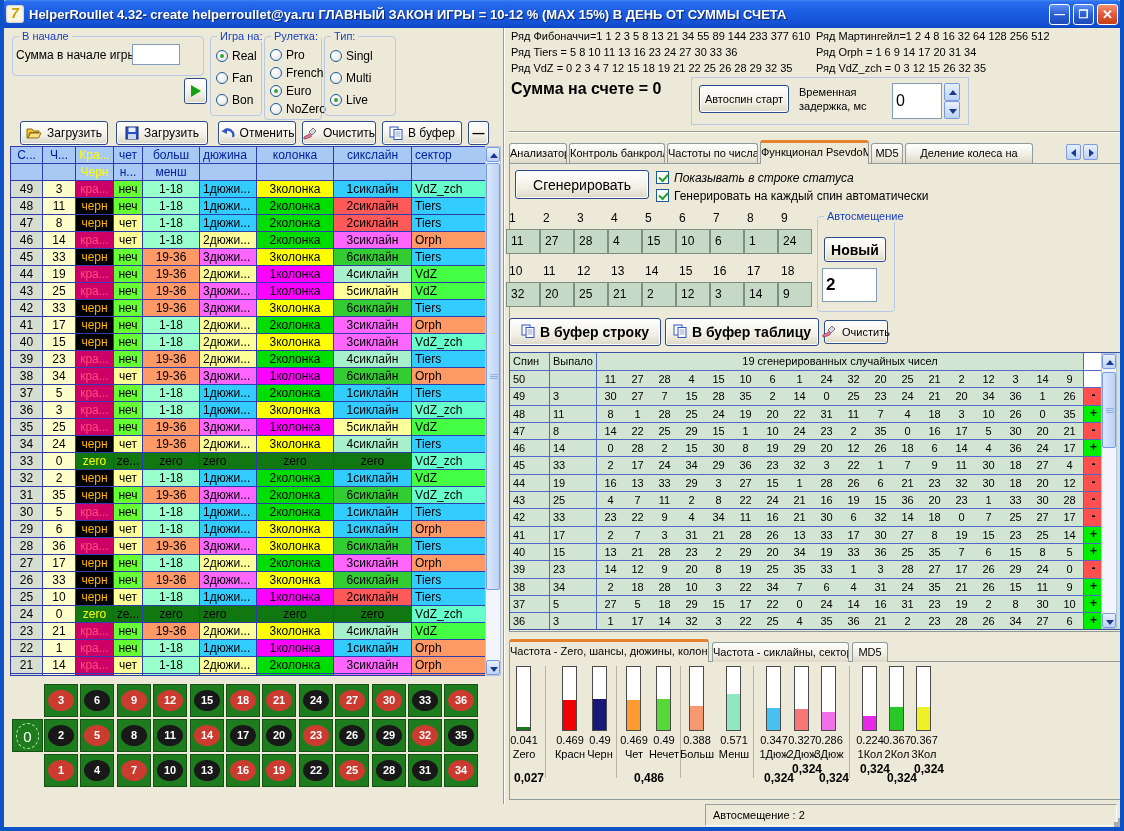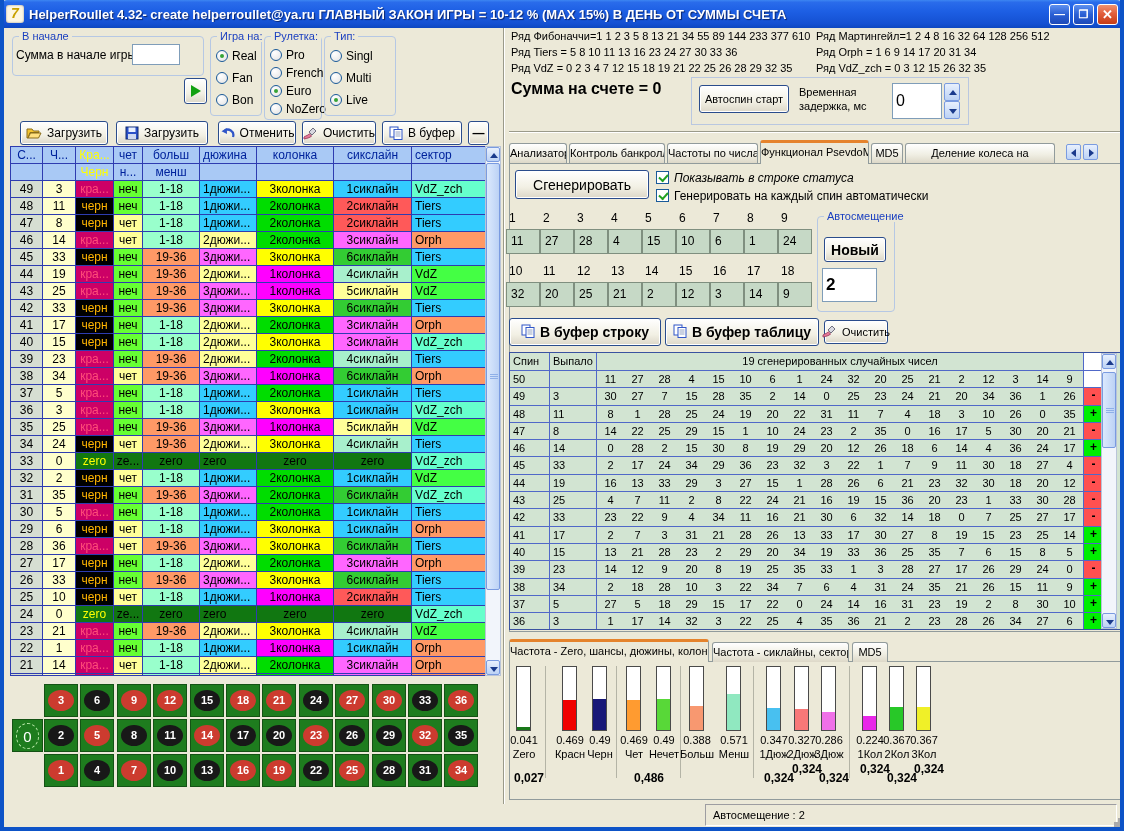--- a/index.html
+++ b/index.html
@@ -706,21 +706,21 @@
     </div>
 
   <div class="hline" style="left:505px;top:131px;width:614px;"></div>
 
   <div id="main-tabs">
       <div class="tab" style="left: 505px; top: 143px; width: 58px; height: 20px; z-index: 1;">Анализатор</div>
       <div class="tab" style="left: 565px; top: 143px; width: 96px; height: 20px; z-index: 1;">Контроль банкролла</div>
       <div class="tab" style="left: 663px; top: 143px; width: 91px; height: 20px; z-index: 1;">Частоты по числам</div>
       <div class="tab active" style="left: 756px; top: 140px; width: 109px; height: 24px; z-index: 3;">Функционал PsevdoMS</div>
       <div class="tab" style="left: 867px; top: 143px; width: 32px; height: 20px; z-index: 1;">MD5</div>
-      <div class="tab" style="left: 901px; top: 143px; width: 150px; height: 20px; z-index: 1;">Деление колеса на</div>
+      <div class="tab" style="left: 901px; top: 143px; width: 128px; height: 20px; z-index: 1;">Деление колеса на</div>
     </div>
   <div class="sb-btn" style="left:1062px;top:144px;width:15px;height:16px;">
       <span class="tri" style="left:4px;top:4px;border-top:4px solid transparent;border-bottom:4px solid transparent;border-right:5px solid #1a3a8c;"></span>
     </div>
   <div class="sb-btn" style="left:1079px;top:144px;width:15px;height:16px;">
       <span class="tri" style="left:5px;top:4px;border-top:4px solid transparent;border-bottom:4px solid transparent;border-left:5px solid #1a3a8c;"></span>
     </div>
   <div class="tabbody" style="left:505px;top:163px;width:614px;height:469px;"></div>
 
   <div class="xp-btn" style="left:511px;top:170px;width:134px;height:29px;font-size:14px;">Сгенерировать</div>

